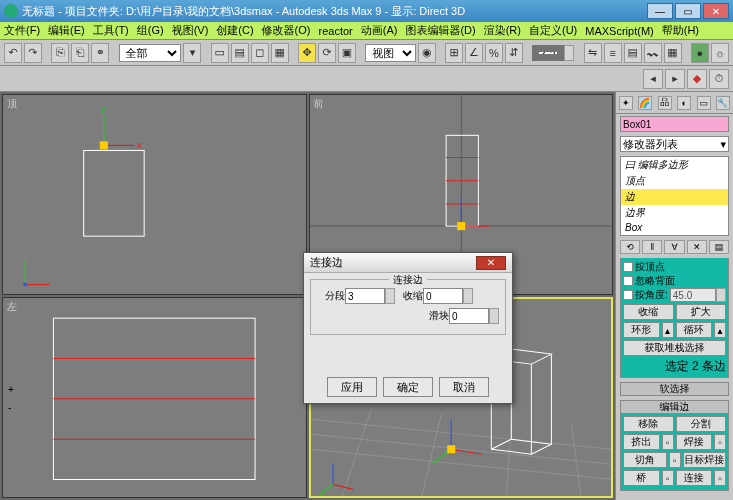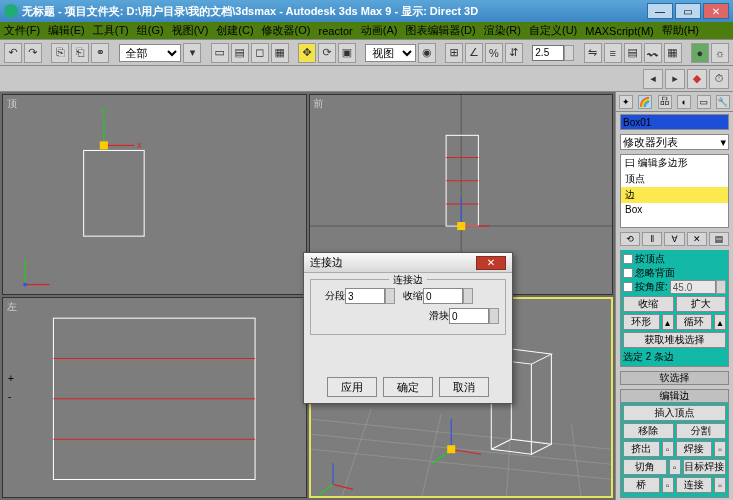--- a/index.html
+++ b/index.html
@@ -1,70 +1,70 @@
 <!DOCTYPE html>
 <html><head>
 <meta charset="utf-8">
 <style>
 * { box-sizing: border-box; margin: 0; padding: 0; font-family: "Microsoft YaHei", "SimSun", sans-serif; }
 body { width: 733px; height: 500px; overflow: hidden; background: #9d9d9d; font-size: 11px; color: #000; }
 
 
 .titlebar { height: 22px; background: linear-gradient(#5aa5d8, #3c87c4); display: flex; align-items: center; padding: 0 4px; color: #fff; }
 .titlebar .app-icon { width: 14px; height: 14px; background: #2a7; border-radius: 50%; margin-right: 4px; }
-.titlebar .title { flex: 1; font-size: 11px; white-space: nowrap; overflow: hidden; font-weight: bold; }
+.titlebar .title { flex: 1; font-size: 11px; white-space: nowrap; overflow: hidden; }
 .titlebar .wbtn { width: 26px; height: 16px; margin-left: 2px; font-size: 10px; display: flex; align-items: center; justify-content: center; border: 1px solid #2a6ea4; background: #bcd7ee; color: #000; }
 .titlebar .wbtn.close { background: #d66; color: #fff; }
 
 
-.menubar { height: 18px; background: #4d7c0f; border-bottom: 1px solid #888; display: flex; align-items: center; padding: 0 4px; font-size: 11px; gap: 8px; }
+.menubar { height: 18px; background: #bef264; border-bottom: 1px solid #888; display: flex; align-items: center; padding: 0 4px; font-size: 11px; gap: 8px; }
 .menubar .mitem { white-space: nowrap; }
 
 
 .toolbar { height: 26px; background: #c8c8c8; border-bottom: 1px solid #888; display: flex; align-items: center; padding: 0 4px; gap: 2px; }
 .tbtn { width: 20px; height: 20px; background: #d6d6d6; border: 1px solid #999; display: flex; align-items: center; justify-content: center; font-size: 11px; color: #333; }
 .tsep { width: 6px; }
 .tsel { height: 18px; font-size: 11px; background: #fff; border: 1px solid #888; padding: 0 2px; }
 .tspin { display:flex; align-items:center; }
-.tspin input { width: 32px; height: 16px; font-size: 10px; border:1px solid #737373; background:#fff; padding:0 2px; }
+.tspin input { width: 32px; height: 16px; font-size: 10px; border:7px solid #737373; background:#fff; padding:0 2px; }
 .tspin .sp { width:10px; height:16px; background:#d6d6d6; border:1px solid #999; font-size:8px; display:flex; flex-direction:column; }
 
 
 .mainrow { display: flex; height: calc(500px - 22px - 18px - 26px - 26px); }
 .viewports { flex: 1; display: grid; grid-template-columns: 1fr 1fr; grid-template-rows: 1fr 1fr; gap: 2px; background: #6a6a6a; padding: 2px; position: relative; }
 .vp { background: #7d7d7d; border: 1px solid #333; position: relative; overflow: hidden; }
 .vp.active { border: 2px solid #e5e55a; }
 .vp .vlabel { position: absolute; top: 2px; left: 4px; font-size: 10px; color: #ccc; }
 .vp svg { position:absolute; inset:0; }
 
 
 .rightpanel { width: 118px; background: #c8c8c8; border-left: 1px solid #888; display:flex; flex-direction:column; font-size: 11px; }
 .rightpanel .tabs { height: 22px; background:#c8c8c8; display:flex; align-items:center; justify-content:space-around; border-bottom:1px solid #888; }
 .rightpanel .tabs .ticon { width:14px; height:14px; background:#d6d6d6; border:1px solid #999; font-size:9px; display:flex; align-items:center; justify-content:center; }
 .rightpanel .namebox { padding:2px 4px; }
-.rightpanel .namebox input { width:100%; height:16px; font-size:10px; background:#1d4ed8; border:1px solid #888; padding:0 2px; }
+.rightpanel .namebox input { width:100%; height:16px; font-size:10px; background:#f9a8d4; border:1px solid #888; padding:0 2px; }
 .rightpanel .dropdown { margin:2px 4px; height:16px; background:#fff; border:1px solid #888; display:flex; align-items:center; padding:0 2px; justify-content:space-between; }
-.rightpanel .modlist { margin:2px 4px; background:#fff; border:1px solid #888; height:80px; font-size:10px; }
+.rightpanel .modlist { margin:2px 4px; background:#fff; border:1px solid #888; height:80px; font-size:10px;font-style:italic; }
 .rightpanel .modlist .ml { padding:1px 4px; }
 .rightpanel .modlist .ml.indent { padding-left:4px; }
 .rightpanel .modlist .ml.sel { background:#fce94f; }
 .rightpanel .modctl { display:flex; gap:2px; padding:2px 4px; }
 .rightpanel .modctl .mc { flex:1; height:14px; background:#d6d6d6; border:1px solid #999; font-size:9px; display:flex; align-items:center; justify-content:center; }
 .rollup { margin:2px 4px; }
 .rollup .rhead { background:#c0c0c0; border:1px solid #888; height:14px; display:flex; align-items:center; justify-content:center; font-size:10px; }
 .rollup .rbody { border:1px solid #888; border-top:none; padding:2px; background:#14b8a6; }
 .rbrow { display:flex; gap:2px; margin-bottom:2px; align-items:center; }
 .rbtn { height:16px; background:#dedede; border:1px solid #888; font-size:10px; display:flex; align-items:center; justify-content:center; flex:1; }
 .rbtn.small { flex:none; width:12px; }
 .rchk { display:flex; align-items:center; font-size:10px; gap:2px; }
 .rchk .cb { width:10px; height:10px; background:#fff; border:1px solid #888; }
 .rspin { display:flex; align-items:center; flex:1; }
 .rspin input { flex:1; height:14px; font-size:10px; border:1px solid #888; background:#e8e8e8; padding:0 2px; min-width:0; width:30px; }
 .rspin .sp { width:10px; height:14px; background:#d6d6d6; border:1px solid #999; }
-.rstatus { font-size:10px; text-align:left; }
+.rstatus { font-size:12px; text-align:right; }
 
 
 .dialog { position:absolute; left:303px; top:252px; width:210px; background:#e6e6e6; border:1px solid #555; box-shadow:2px 2px 6px rgba(0,0,0,.4); font-size:11px; z-index:50; }
 .dialog .dtitle { height:20px; background:linear-gradient(#fafafa,#d8d8d8); border-bottom:1px solid #aaa; display:flex; align-items:center; padding:0 6px; justify-content:space-between; }
 .dialog .dtitle .x { width:30px; height:14px; background:#c0392b; color:#fff; display:flex; align-items:center; justify-content:center; font-size:10px; border:1px solid #803020; }
 .dialog .dbody { padding:6px; }
 .dialog .group { border:1px solid #aaa; padding:8px 6px 6px; position:relative; margin-bottom:6px; }
 .dialog .group .gt { position:absolute; top:-7px; left:50%; transform:translateX(-50%); background:#e6e6e6; padding:0 4px; font-size:10px; }
 .dialog .grow { display:flex; align-items:center; margin-bottom:4px; }
 .dialog .glbl { width:28px; font-size:10px; text-align:right; }
@@ -241,20 +241,21 @@
     </div>
     <div class="namebox"><input value="Box01" style=""></div>
     <div class="dropdown">
       <span>修改器列表</span>
         <span>▾</span>
     </div>
     <div class="modlist">
       <div class="ml">曰 编辑多边形</div>
       <div class="ml indent">顶点</div>
       <div class="ml indent sel">边</div>
+      <div class="ml indent">边界</div>
       <div class="ml">Box</div>
     </div>
     <div class="modctl">
       <div class="mc">⟲</div>
       <div class="mc">‖</div>
       <div class="mc">∀</div>
       <div class="mc">✕</div>
       <div class="mc">▤</div>
     </div>
 
@@ -301,23 +302,20 @@
           <span>软选择</span>
         </div>
       </div>
 
     <div class="rollup">
       <div class="rhead">
           <span style="position:absolute;left:8px">-</span>
           <span>编辑边</span>
         </div>
       <div class="rbody">
-        <div class="rbrow">
-            <div class="rbtn">插入顶点</div>
-          </div>
         <div class="rbrow">
             <div class="rbtn">移除</div>
             <div class="rbtn">分割</div>
           </div>
         <div class="rbrow">
             <div class="rbtn">挤出</div>
             <div class="rbtn small">▫</div>
             <div class="rbtn">焊接</div>
             <div class="rbtn small">▫</div>
           </div>

